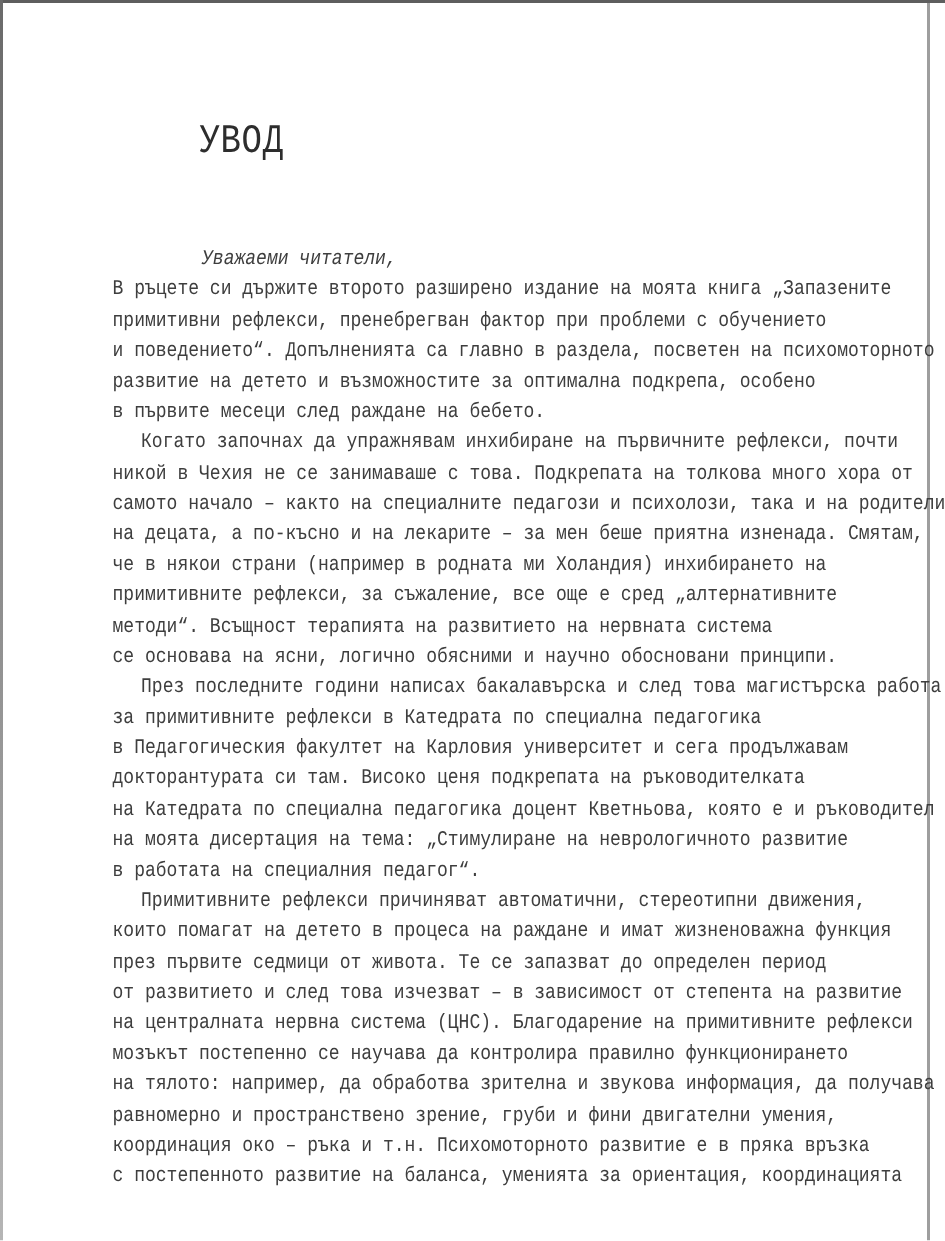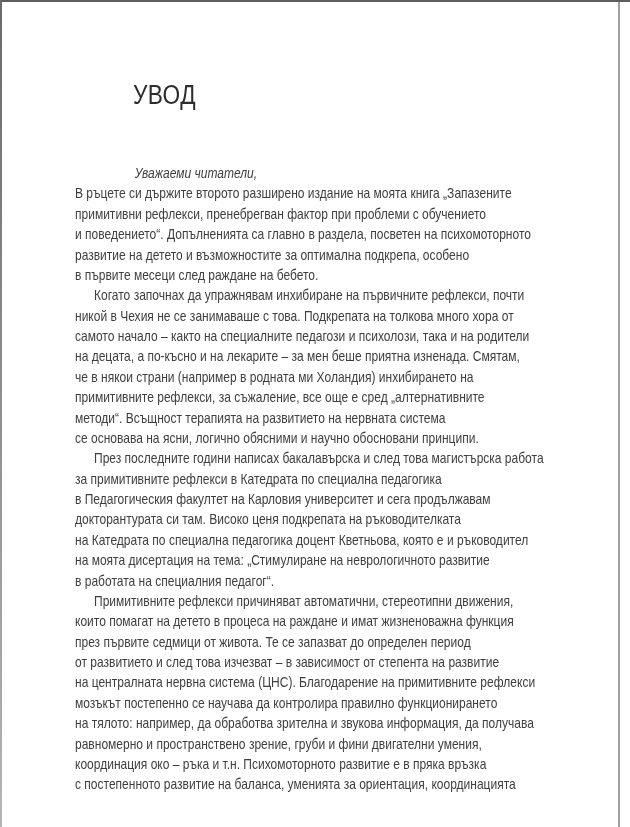--- a/index.html
+++ b/index.html
@@ -9,20 +9,21 @@
     height: 827px;
     background: #ffffff;
     overflow: hidden;
     font-family: "Liberation Sans", "DejaVu Sans", sans-serif;
   }
   .page {
     position: relative;
     width: 630px;
     height: 779px;
     background: #ffffff;
+    font-family: Liberation Mono, monospace;
   }
   .border-top {
     position: absolute;
     top: 0; left: 0;
     width: 630px; height: 2px;
     background: #5e5e5e;
   }
   .border-left {
     position: absolute;
     top: 0; left: 0;

